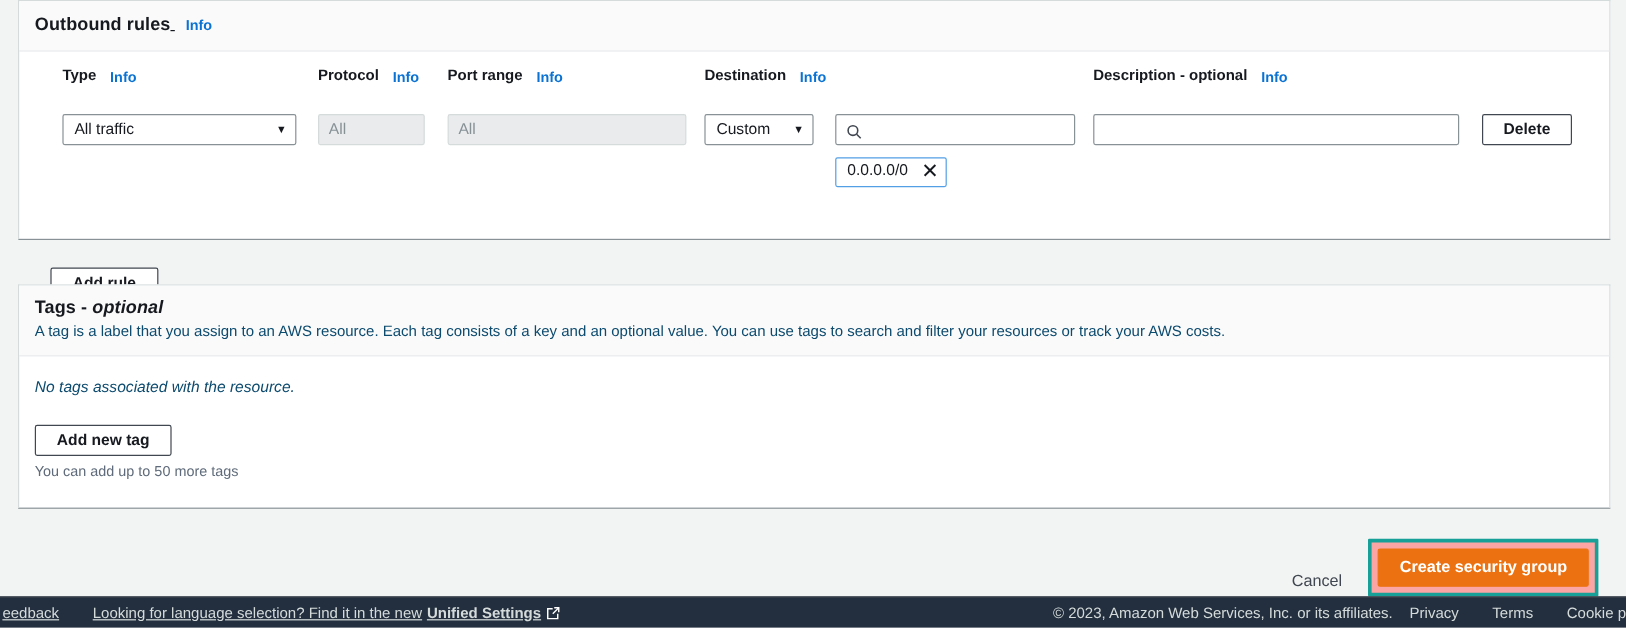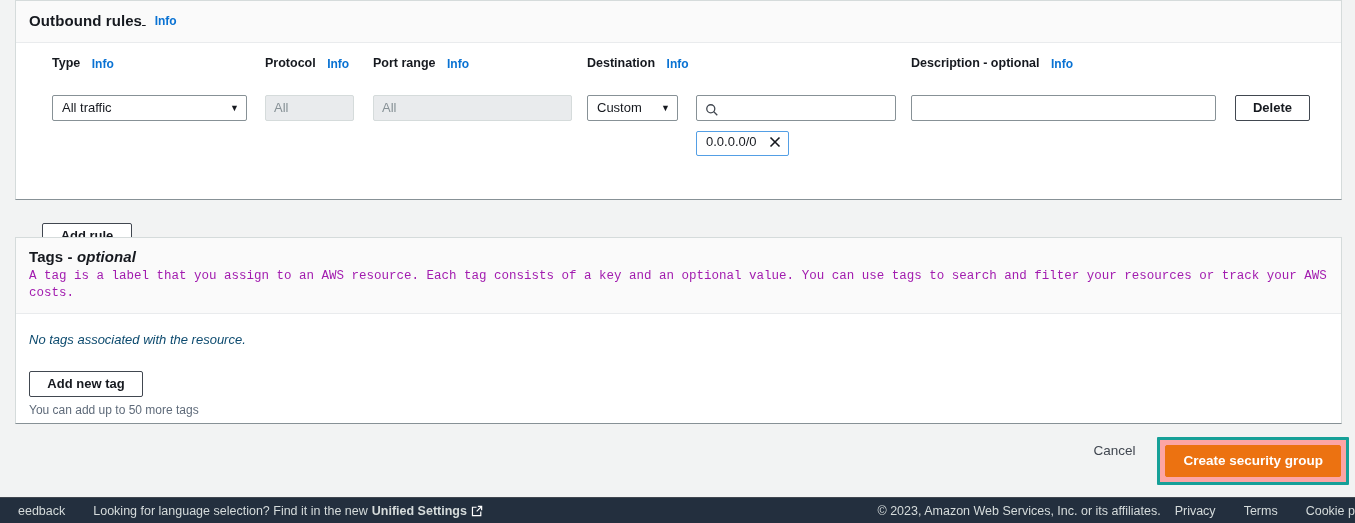--- a/index.html
+++ b/index.html
@@ -46,24 +46,23 @@
     font-size: 12px;
     font-weight: bold;
     text-decoration: none;
     margin-left: 9px;
     vertical-align: middle;
     display: inline-block;
     cursor: pointer;
   }
   .card-desc {
     font-size: 12.5px;
-    color: #a21caf;
+    color: #0c4a6e;
     margin-top: 3px;
     line-height: 1.35;
-    font-family: Liberation Mono, monospace;
   }
   .card-body { padding: 13px; }
 
   
   #outbound-card { top: 0; text-decoration: underline; }
   #outbound-card .card-header { padding: 11px 13px 13px 13px; }
 
   .rules-grid {
     position: relative;
     height: 130px;
@@ -192,23 +191,23 @@
   }
 
   
   #action-bar {
     position: absolute;
     left: 0;
     top: 437px;
     width: 1355px;
     height: 60px;
     display: flex;
-    align-items: flex-start;
+    align-items: flex-end;
     justify-content: flex-end;
-    padding-right: 6px;
+    padding-right: 23px;
     gap: 0;
   }
   #cancel-button {
     background: none;
     border: none;
     color: #414750;
     font-size: 13.5px;
     font-family: "Liberation Sans", sans-serif;
     cursor: pointer;
     padding: 6px 10px;
@@ -249,22 +248,23 @@
     font-size: 12.5px;
     display: flex;
     align-items: center;
     border-top: 1px solid #414750;
   }
   #footer a, #footer span { color: #d5dbdb; text-decoration: none; }
   .f-left {
     display: flex;
     align-items: center;
     flex: 1;
-    padding-left: 16px;
+    padding-left: 0;
     gap: 0;
+    text-decoration: underline;
   }
   .f-feedback {
     margin-left: -6px;
     padding: 0 8px;
     cursor: pointer;
     font-weight: normal;
   }
   .f-lang {
     margin-left: 20px;
     display: flex;

